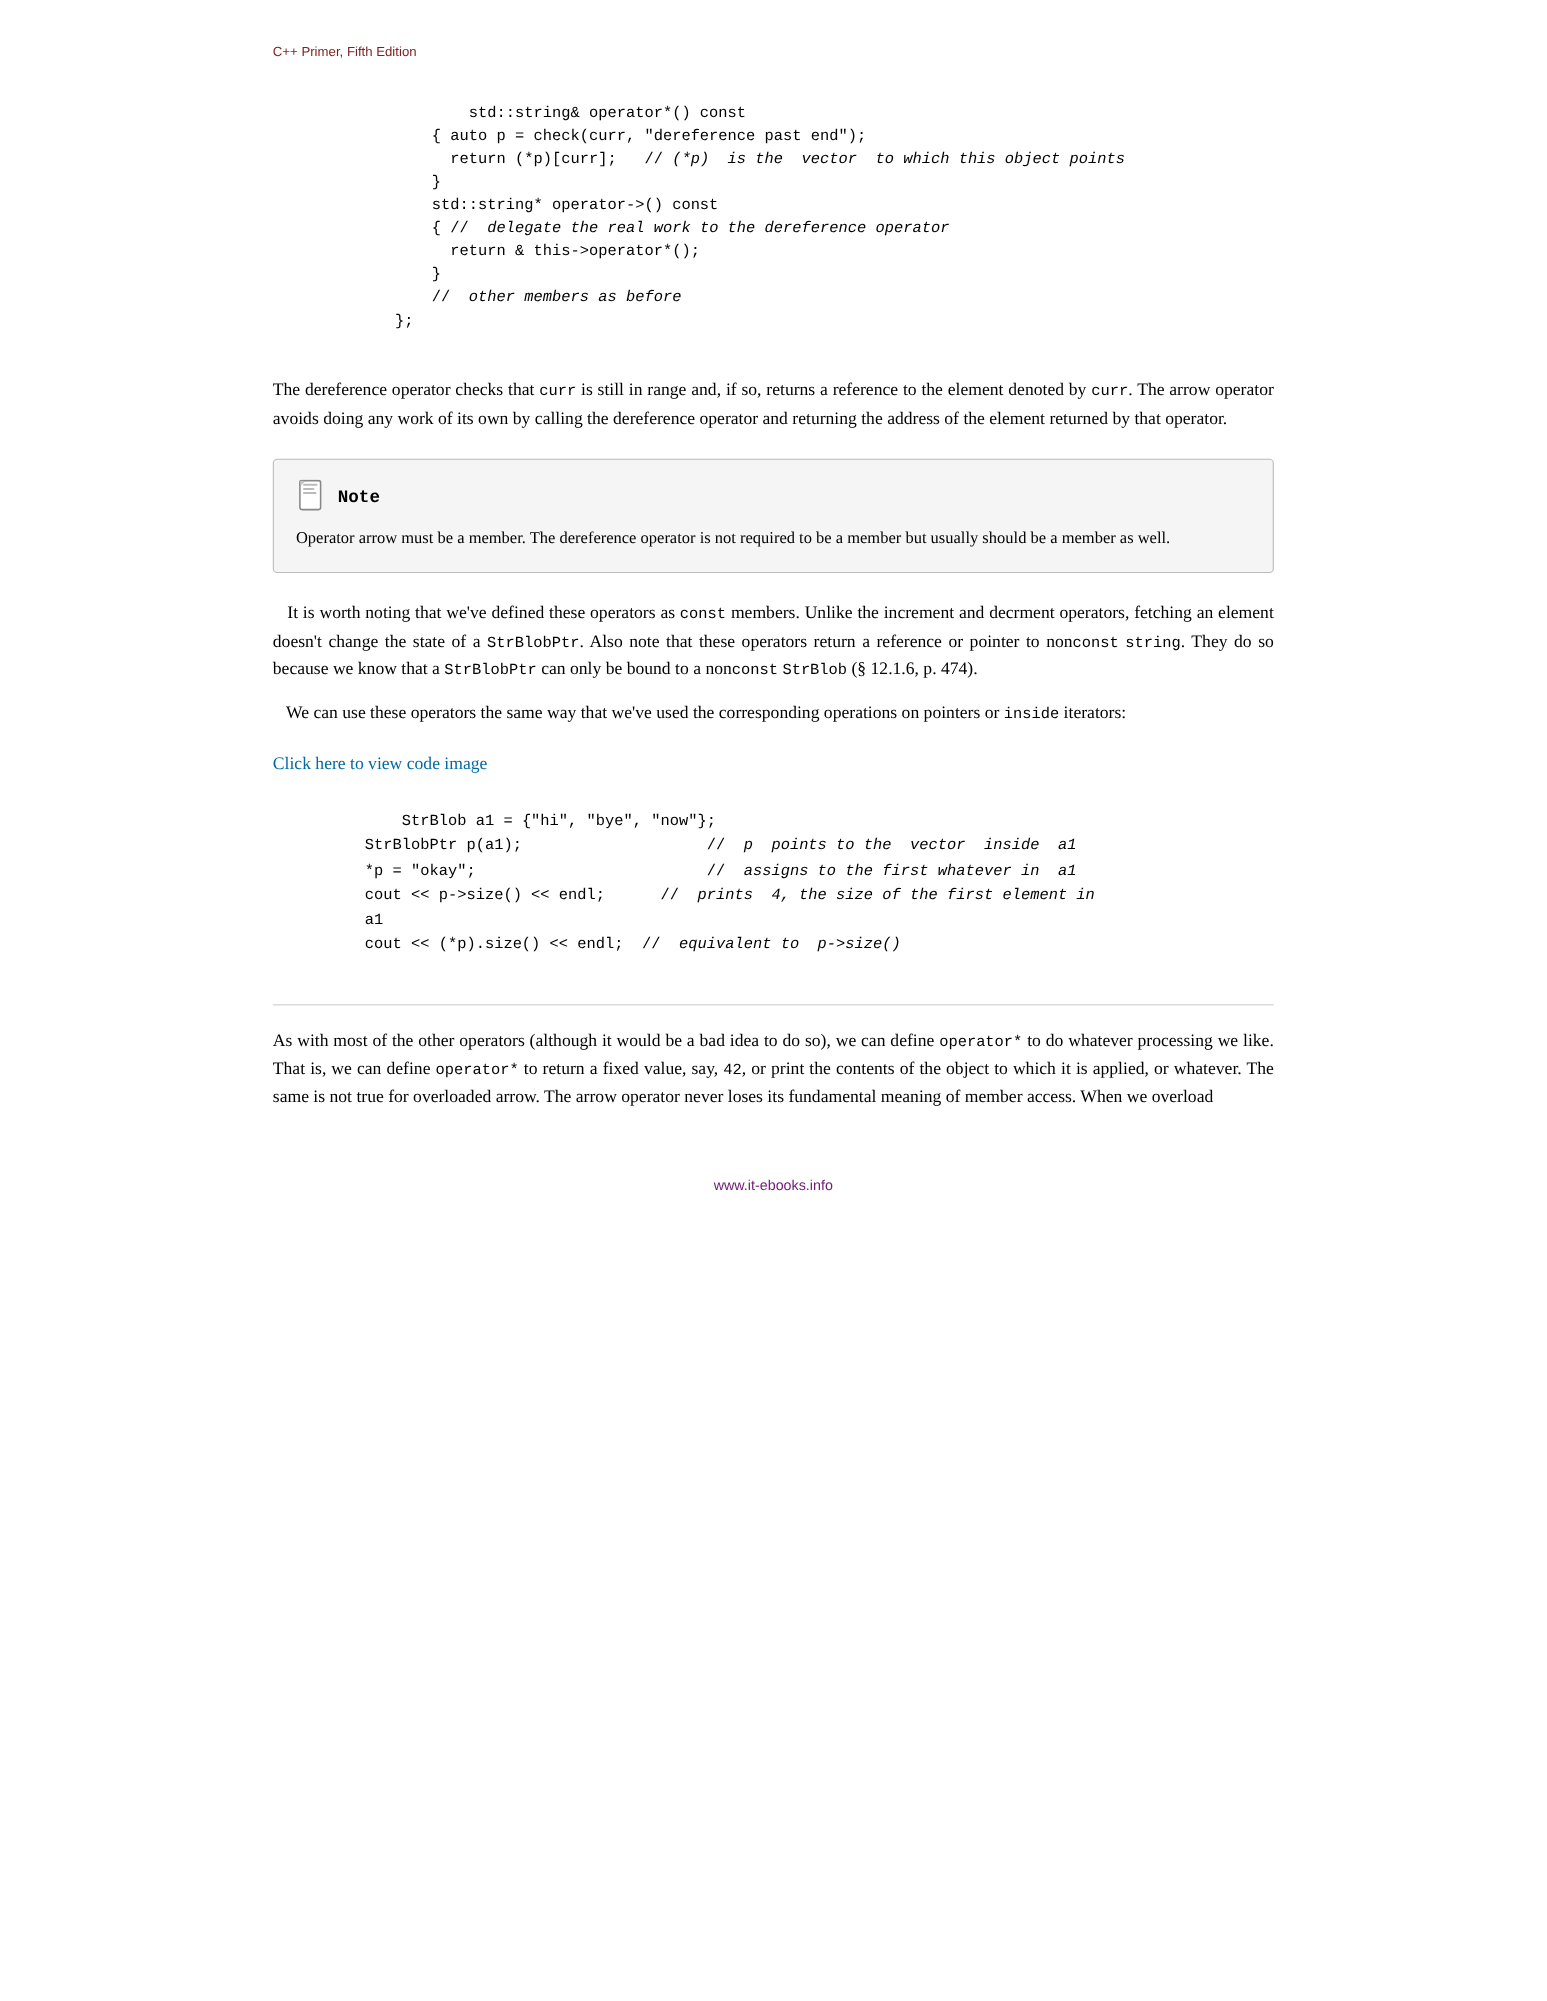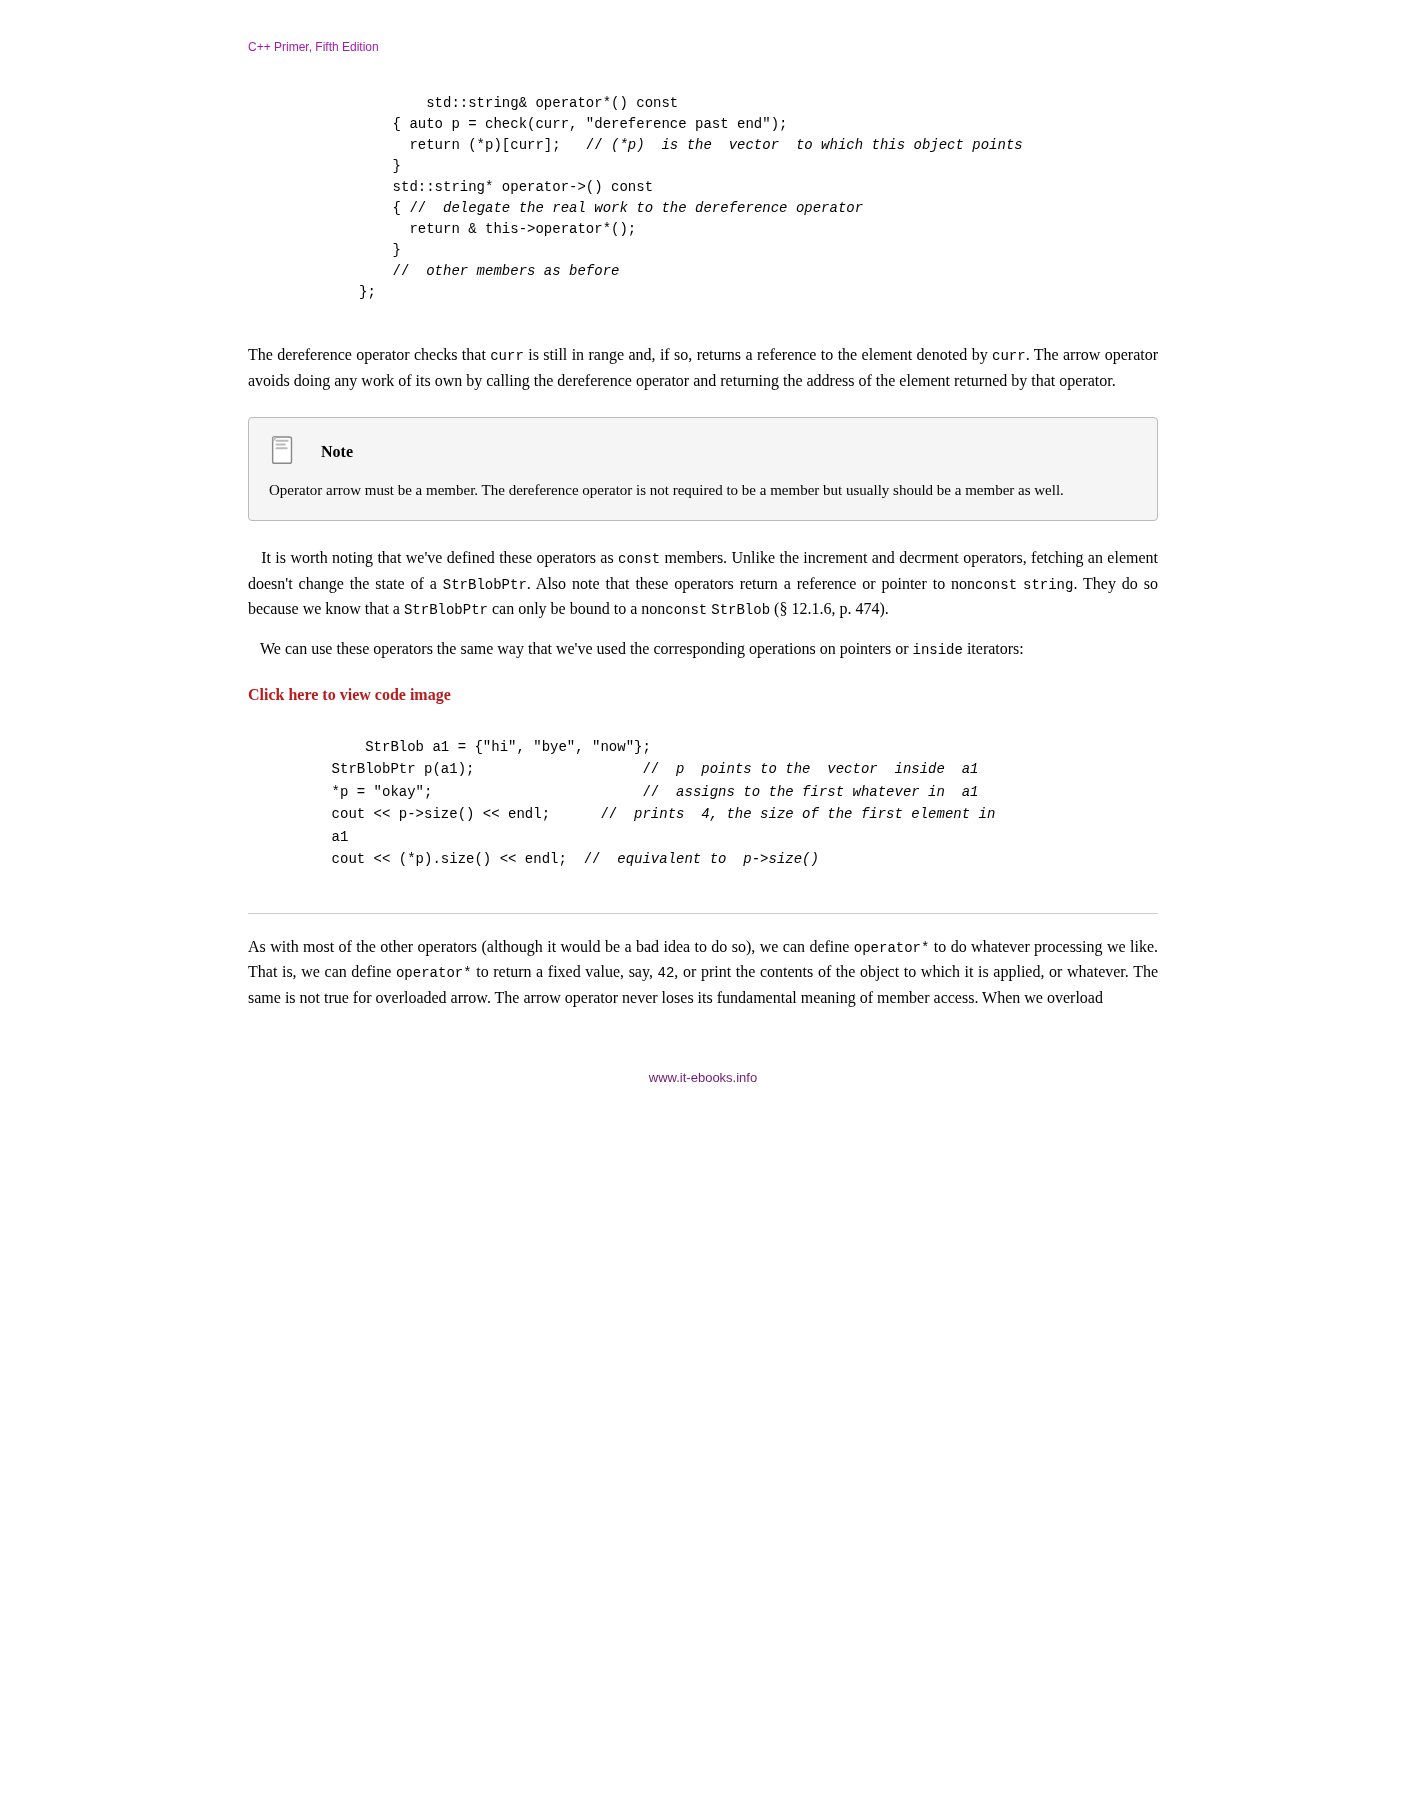--- a/index.html
+++ b/index.html
@@ -20,21 +20,21 @@
 
     .page-container {
       width: 950px;
       margin: 0 auto;
       padding: 40px 20px 60px 20px;
       position: relative;
     }
 
     .page-header {
       font-size: 12px;
-      color: #a21caf;
+      color: #7f1d1d;
       margin-bottom: 12px;
       font-family: Arial, sans-serif;
     }
 
     .code-block {
       font-family: 'Courier New', Courier, monospace;
       font-size: 14px;
       line-height: 1.5;
       margin: 18px 0 18px 111px;
       white-space: pre;
@@ -60,24 +60,25 @@
       border: 1px solid #bbb;
       background: #f5f5f5;
       border-radius: 4px;
       padding: 18px 28px 18px 20px;
       margin: 24px 0;
     }
 
     .note-header {
       display: flex;
       align-items: center;
-      gap: 24px;
+      gap: 10px;
       font-weight: bold;
       font-size: 16px;
       margin-bottom: 10px;
+      font-family: Liberation Mono, monospace;
     }
 
     .note-icon {
       width: 28px;
       height: 32px;
       position: relative;
       display: inline-block;
     }
 
     .note-icon svg {
@@ -91,22 +92,22 @@
     }
 
     .section-heading {
       font-weight: bold;
       font-size: 17px;
       margin: 28px 0 14px 0;
       font-family: Arial, sans-serif;
     }
 
     .click-link {
-      color: #b91c1c;
-      font-weight: bold;
+      color: #0369a1;
+      font-weight: normal;
       font-size: 16px;
       cursor: pointer;
       text-decoration: none;
       display: inline-block;
       margin: 10px 0 6px 0;
     }
 
     .code-example {
       font-family: 'Courier New', Courier, monospace;
       font-size: 14px;

